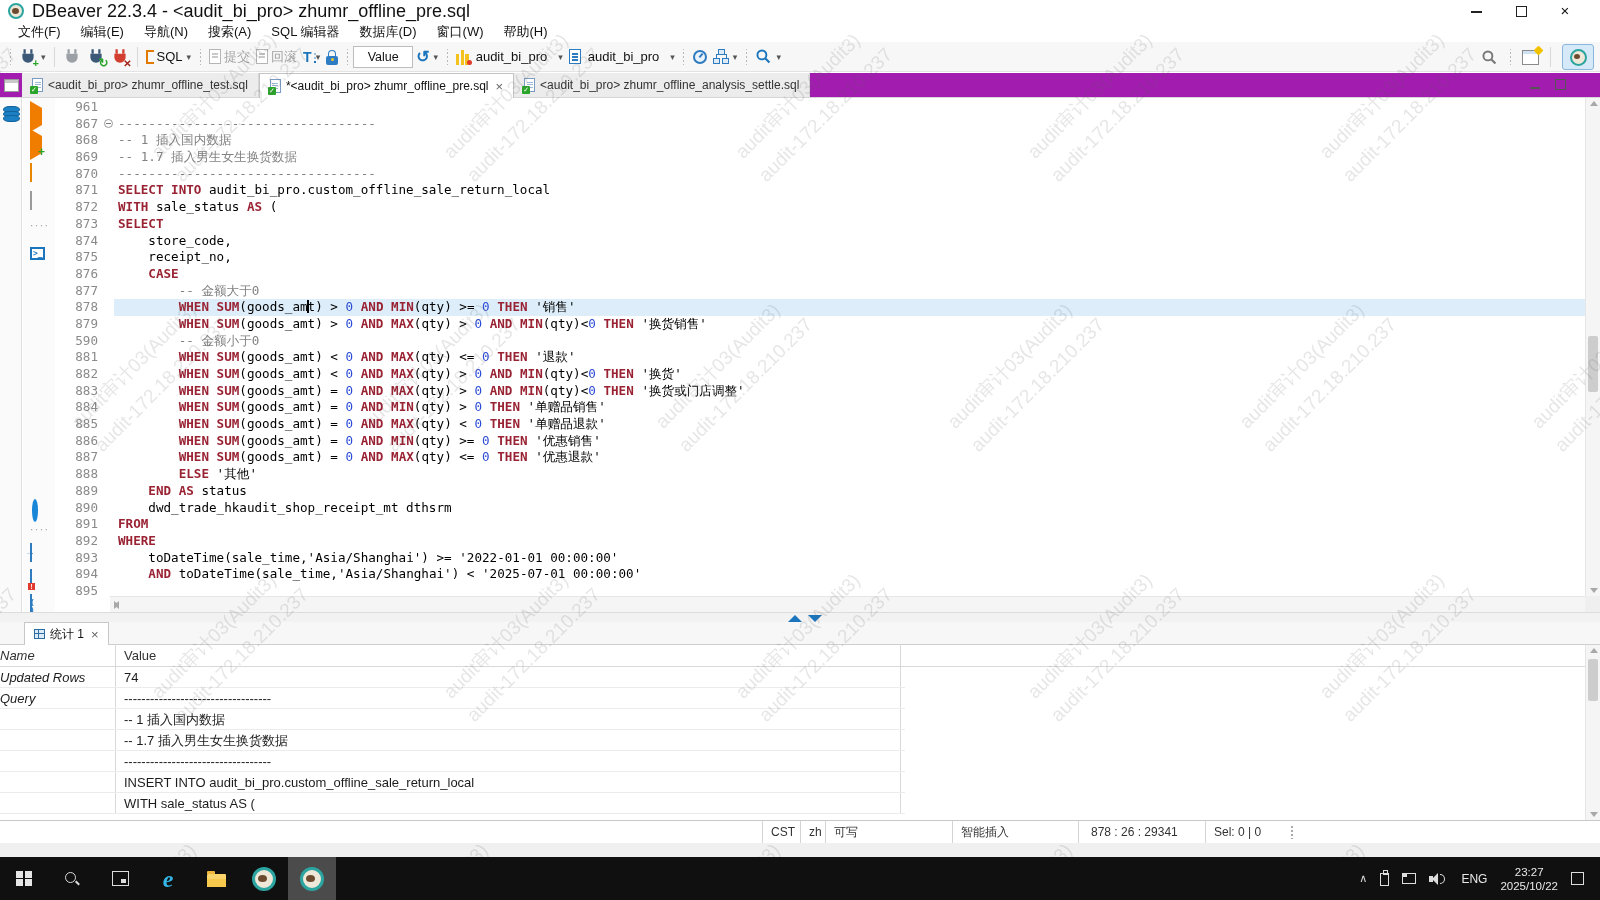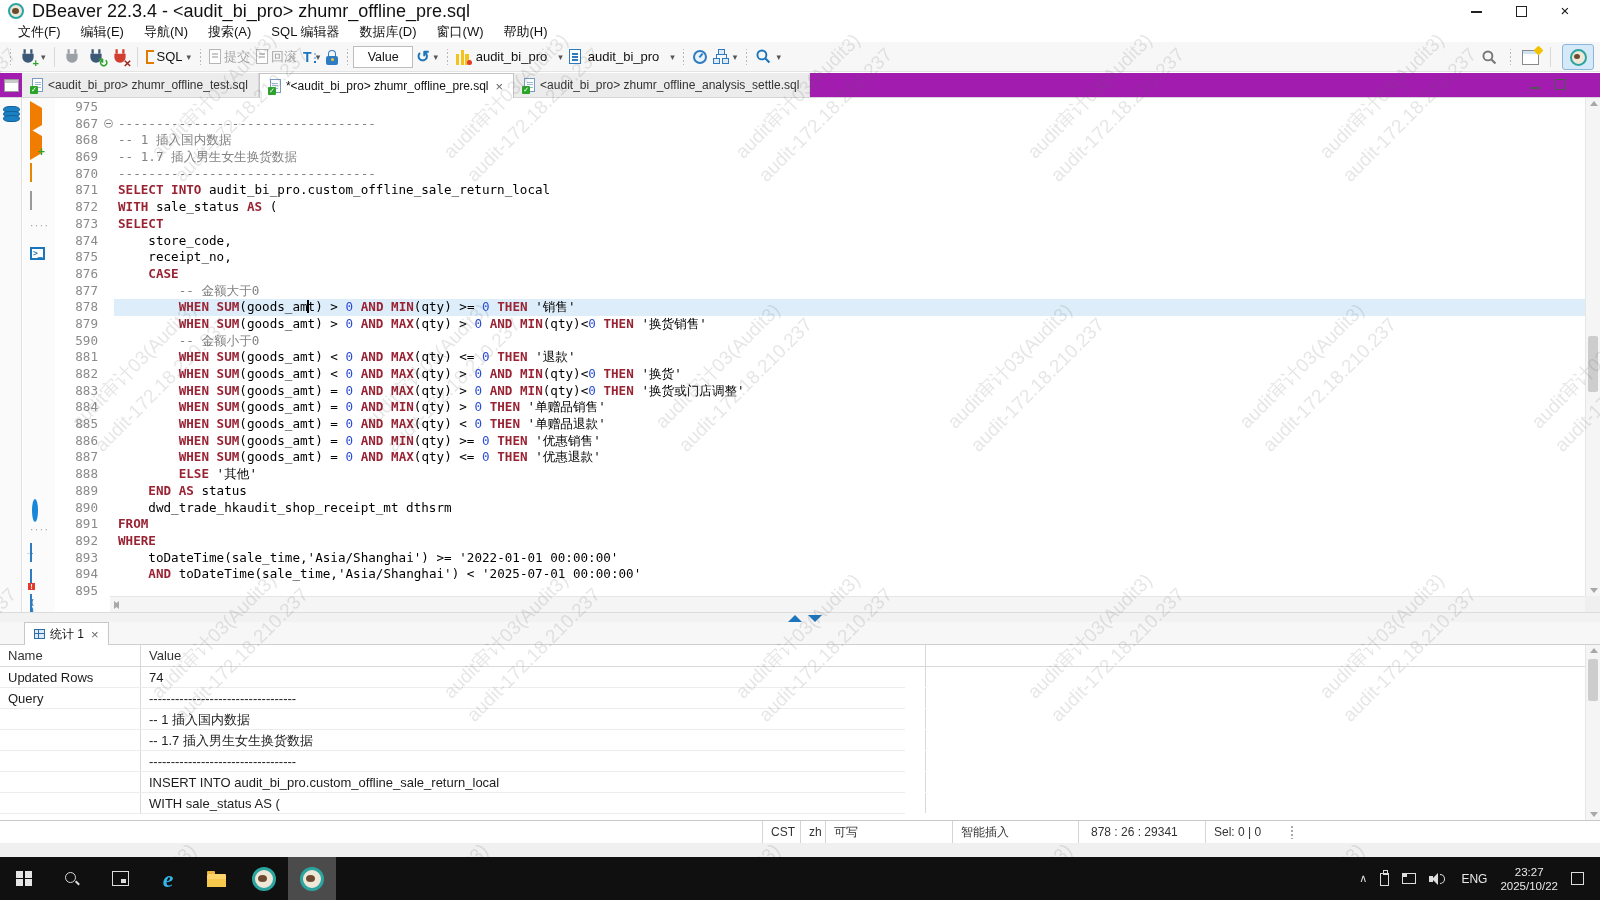--- a/index.html
+++ b/index.html
@@ -125,21 +125,21 @@
   
   .results{position:absolute;top:622px;left:0;width:1600px;height:198px;background:#fff;}
   .res-tabrow{position:absolute;top:0;left:0;right:0;height:23px;background:#f7f7f7;border-bottom:1px solid #cfcfcf;box-sizing:border-box;}
   .res-tab{position:absolute;left:24px;top:0;height:23px;display:flex;align-items:center;gap:5px;padding:0 9px;background:#fff;border:1px solid #c8c8c8;border-bottom:none;font-size:12px;color:#111;box-sizing:border-box;}
   .grid-ic{width:11px;height:10px;border:1.4px solid #2e6da4;box-sizing:border-box;background:
      linear-gradient(#2e6da4,#2e6da4) 0 3px/100% 1.2px no-repeat,
      linear-gradient(#2e6da4,#2e6da4) 3.2px 0/1.2px 100% no-repeat,#dcebf7;}
   .res-table{position:absolute;top:23px;left:0;right:15px;bottom:0;font-size:13px;}
   .res-hrow{height:21px;line-height:21px;border-bottom:1px solid #d9d9d9;display:flex;color:#333;}
   .res-row{height:21px;line-height:21px;border-bottom:1px solid #ececec;display:flex;color:#1c1c1c;width:905px;box-sizing:border-box;}
-  .cell-name{width:141px;padding-left:8px;box-sizing:border-box;border-right:1px solid #d9d9d9;flex:none;}
+  .cell-name{width:116px;box-sizing:border-box;border-right:1px solid #d9d9d9;flex:none;font-style:italic;}
   .cell-value{padding-left:8px;flex:none;width:785px;box-sizing:border-box;border-right:1px solid #d9d9d9;white-space:pre;overflow:hidden;}
   .res-vscroll{position:absolute;right:0;top:23px;width:15px;bottom:0;background:#f5f5f5;border-left:1px solid #e6e6e6;box-sizing:border-box;}
   
   .statusbar{position:absolute;top:820px;left:0;width:1600px;height:23px;background:#fff;border-top:1px solid #c8c8c8;box-sizing:border-box;font-size:12px;color:#333;}
   .sb-cell{position:absolute;top:0;height:22px;line-height:22px;border-left:1px solid #d4d4d4;padding-left:8px;box-sizing:border-box;}
   .sb-grip{position:absolute;left:1290px;top:4px;width:4px;height:14px;background-image:radial-gradient(circle,#aaa 1px,transparent 1.1px);background-size:4px 4px;}
   
   .winbottom{position:absolute;top:843px;left:0;width:1600px;height:14px;background:#f0f0f0;}
   .taskbar{position:absolute;top:857px;left:0;width:1600px;height:43px;background:#101010;}
   .tile{position:absolute;top:0;width:48px;height:43px;display:flex;align-items:center;justify-content:center;}
@@ -376,21 +376,21 @@
       <span class="vt-ic" style="top:94px;"><span class="script-ic gray"><i style="top:2.5px;"></i><i style="top:5.5px;"></i><i style="top:8.5px;"></i></span></span>
       <span class="vt-ic vt-dots" style="top:122px;">····</span>
       <span class="vt-ic" style="top:144px;"><span class="term-ic">&gt;_</span></span>
       <span class="vt-ic" style="top:404px;left:9px;"><span class="gear"></span></span>
       <span class="vt-ic vt-dots" style="top:426px;">····</span>
       <span class="vt-ic" style="top:446px;"><span class="exp-ic"><span class="ar">→</span></span></span>
       <span class="vt-ic" style="top:472px;"><span class="exp-ic"><span class="ex">!</span></span></span>
       <span class="vt-ic" style="top:497px;"><span class="exp-ic"><span class="pr">( )</span></span></span>
     </div>
     <div class="gutter" id="gutter">
-        <div class="grow">975</div>
+        <div class="grow">961</div>
         <div class="grow">867<span class="fold"></span></div>
         <div class="grow">868</div>
         <div class="grow">869</div>
         <div class="grow">870</div>
         <div class="grow">871</div>
         <div class="grow">872</div>
         <div class="grow">873</div>
         <div class="grow">874</div>
         <div class="grow">875</div>
         <div class="grow">876</div>

